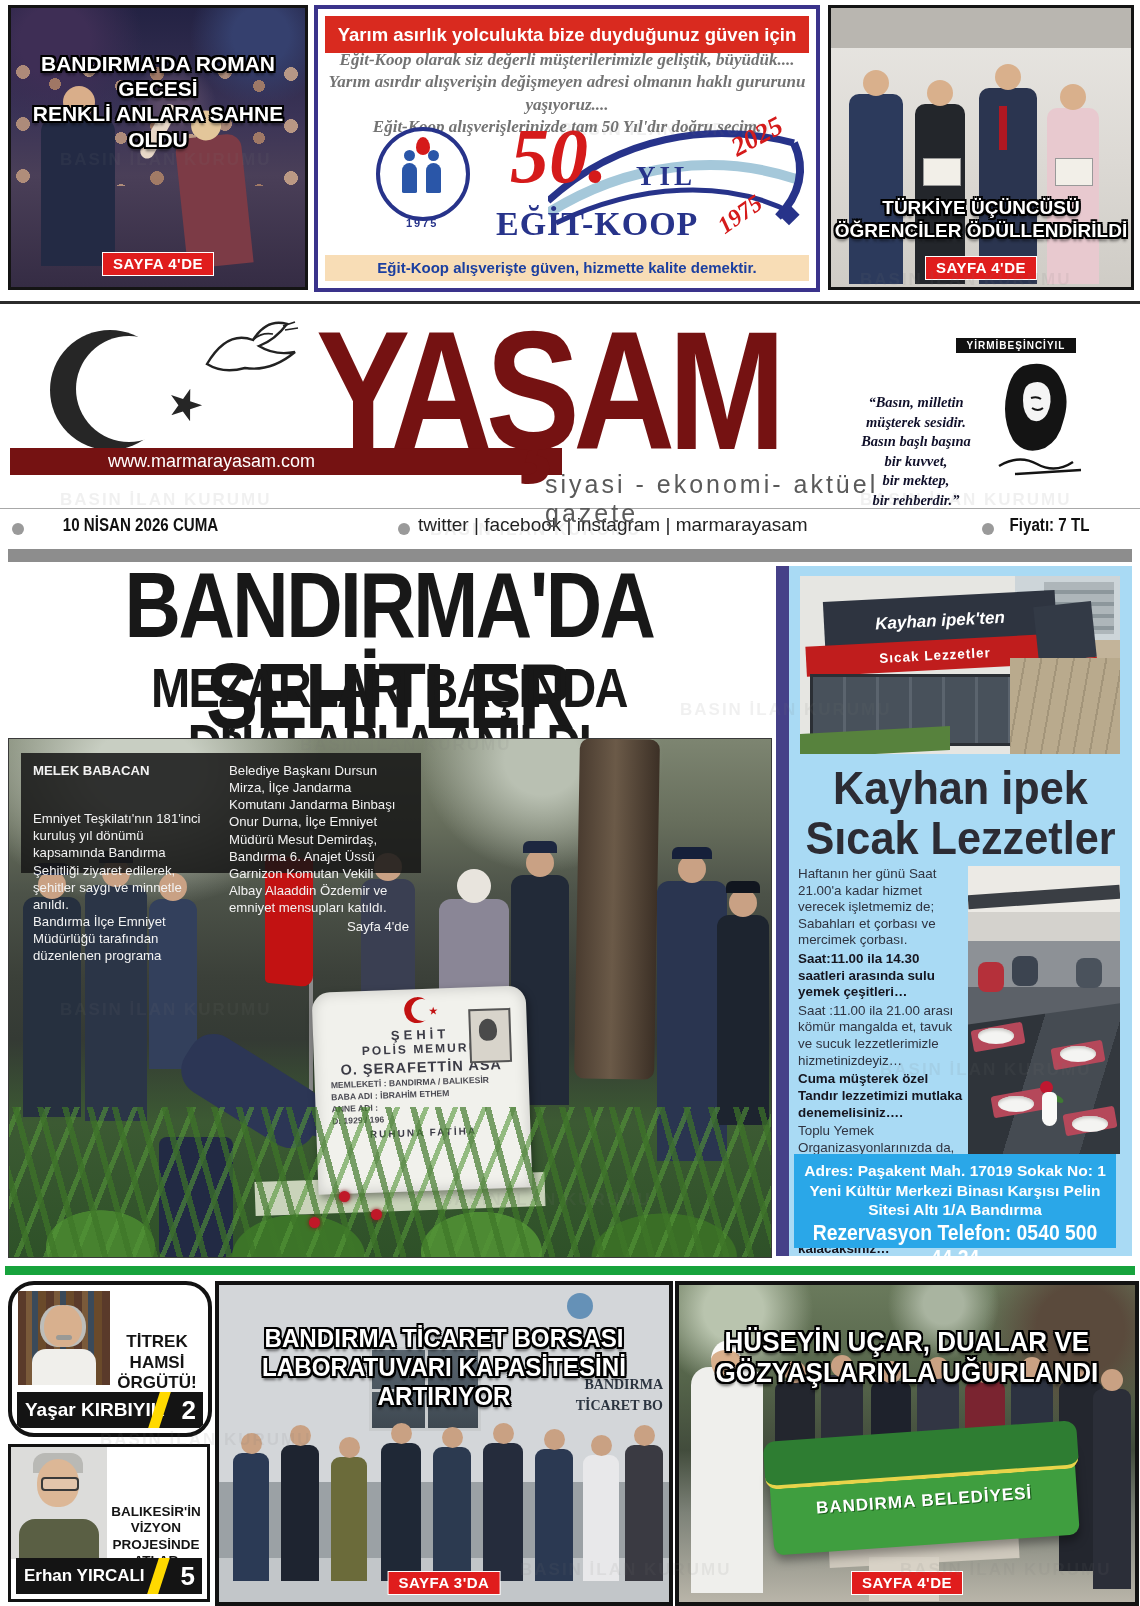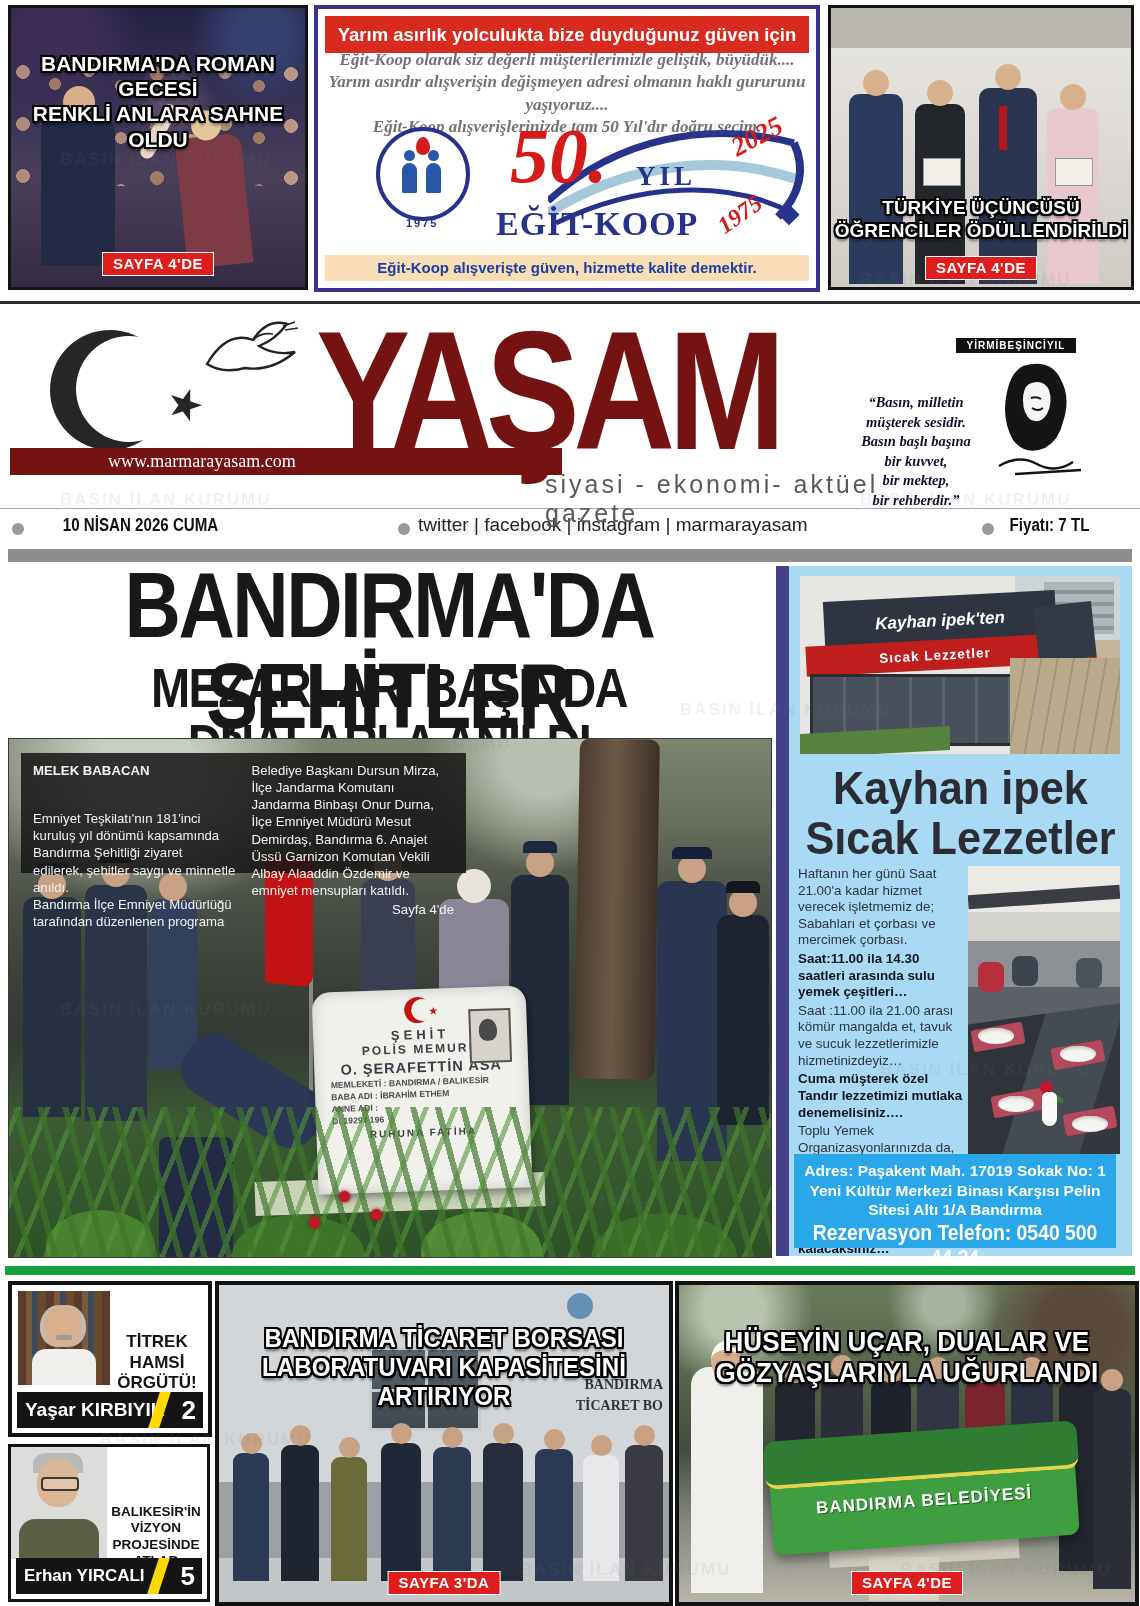--- a/index.html
+++ b/index.html
@@ -77,21 +77,21 @@
 
   
   .moon{left:50px;top:330px;width:120px;height:120px;border-radius:50%;background:#262626;}
   .moon::after{content:"";position:absolute;left:26px;top:6px;width:106px;height:106px;border-radius:50%;background:#fff;}
   .star{left:168px;top:388px;width:34px;height:34px;background:#262626;transform:rotate(18deg);
     clip-path:polygon(50% 0%,61% 35%,98% 35%,68% 57%,79% 91%,50% 70%,21% 91%,32% 57%,2% 35%,39% 35%);}
   .dove{left:195px;top:312px;width:115px;height:85px;}
   .mast-title{left:215px;top:302px;width:665px;height:186px;text-align:center;font-weight:900;
      color:#751212;font-size:168px;line-height:178px;letter-spacing:-8px;z-index:2;}
   .mast-bar{left:10px;top:448px;width:552px;height:27px;background:#751212;z-index:1;}
-  .mast-url{color:#fff;font-family:Liberation Serif, serif;font-size:18px;line-height:27px;padding-left:98px;}
+  .mast-url{color:#fff;font-family:Liberation Sans, sans-serif;font-size:18px;line-height:27px;padding-left:98px;}
   .tagline{left:545px;top:470px;width:420px;color:#5a5a5a;font-size:25px;letter-spacing:3px;z-index:3;}
   .year-banner{left:956px;top:338px;width:120px;height:15px;background:#111;color:#fff;font-weight:bold;
      font-size:10px;text-align:center;line-height:15px;letter-spacing:1px;}
   .quote{left:848px;top:362px;width:136px;font-family:"Liberation Serif",serif;font-style:italic;font-weight:bold;
      color:#10102a;font-size:14.5px;line-height:1.35;text-align:center;}
   .ataturk{left:985px;top:358px;width:120px;height:126px;}
 
   
   .hairline{left:0;top:508px;width:1140px;height:1px;background:#a8a8a8;}
   .dot{position:absolute;width:12px;height:12px;border-radius:50%;background:#9a9a9a;top:523px;}
@@ -138,21 +138,21 @@
      radial-gradient(ellipse 100px 66px at 62% 96%,#4d8a33 0 60%,transparent 61%),
      radial-gradient(ellipse 120px 72px at 86% 100%,#3a6e26 0 60%,transparent 61%);}
   .leafblades{position:absolute;left:0;bottom:0;width:100%;height:150px;opacity:.85;background:
      repeating-linear-gradient(75deg,transparent 0 18px,rgba(62,118,40,.8) 18px 24px),
      repeating-linear-gradient(-68deg,transparent 0 22px,rgba(84,150,56,.7) 22px 27px);}
   .carn{position:absolute;width:11px;height:11px;border-radius:50%;background:#c01828;box-shadow:0 0 4px #801018;}
   .bendman{position:absolute;left:168px;top:320px;width:150px;height:64px;background:#2c3655;border-radius:26px;transform:rotate(32deg);}
   .bendman::after{content:"";position:absolute;right:-26px;top:-8px;width:34px;height:34px;border-radius:50%;background:#caa183;border-top:6px solid #9a9a98;}
   .bendlegs{position:absolute;left:150px;top:398px;width:74px;height:120px;background:#222a44;border-radius:8px;}
   .armhand{position:absolute;left:292px;top:388px;width:60px;height:14px;background:#2c3655;border-radius:8px;transform:rotate(18deg);}
-  .news-overlay{position:absolute;left:12px;top:14px;width:445px;height:120px;background:rgba(22,22,22,.86);
+  .news-overlay{position:absolute;left:12px;top:14px;width:400px;height:120px;background:rgba(22,22,22,.86);
      color:#f2f2f2;padding:9px 12px;box-sizing:border-box;}
   .news-cols{display:flex;gap:16px;font-size:13.2px;line-height:1.3;}
   .news-col{width:208px;}
   .byline{font-weight:bold;}
   .pageref{display:block;text-align:right;margin-top:2px;}
 
   
   .kayhan{left:776px;top:566px;width:356px;height:690px;background:#a9daf4;}
   .kayhan-border{position:absolute;left:0;top:0;width:13px;height:100%;background:#454088;}
   .store{position:absolute;left:24px;top:10px;width:320px;height:178px;overflow:hidden;background:
@@ -190,21 +190,21 @@
   .interior .rose{position:absolute;left:72px;bottom:60px;width:13px;height:13px;border-radius:50%;background:#c01830;}
   .interior .leaf{position:absolute;left:84px;bottom:52px;width:12px;height:6px;border-radius:50%;background:#3f7a34;transform:rotate(30deg);}
   .addrbox{position:absolute;left:18px;bottom:8px;width:322px;height:94px;background:#2aa7e8;text-align:center;color:#fff;}
   .addrbox .addr{font-weight:bold;font-size:15.5px;line-height:1.26;margin-top:7px;}
   .addrbox .resv{font-weight:700;font-size:21.5px;margin-top:1px;letter-spacing:0;}
 
   .greenbar{left:5px;top:1266px;width:1130px;height:9px;background:#17a33c;}
 
   
   .colbox{position:absolute;background:#fff;border:4px solid #121212;overflow:hidden;}
-  .b1{left:8px;top:1281px;width:196px;height:148px;}
+  .b1{left:8px;top:1281px;width:196px;height:148px;border-radius:26px;}
   .b2{left:8px;top:1444px;width:196px;height:152px;border-width:3px;}
   .port1{position:absolute;left:6px;top:6px;width:92px;height:94px;background:
      repeating-linear-gradient(90deg,#5a3a2a 0 8px,#7a5a3a 8px 14px,#3a4a5a 14px 20px,#6a4a2a 20px 28px);}
   .port1 .head{position:absolute;left:26px;top:14px;width:38px;height:42px;border-radius:50% 50% 45% 45%;background:#d8b08e;
      box-shadow:-4px 0 0 #bdbdb9,4px 0 0 #bdbdb9;}
   .port1 .mus{position:absolute;left:38px;top:44px;width:16px;height:5px;border-radius:3px;background:#9a9a96;}
   .port1 .body{position:absolute;left:14px;bottom:0;width:64px;height:36px;border-radius:14px 14px 0 0;background:#f0efeb;}
   .port2{position:absolute;left:0;top:0;width:96px;height:112px;background:#dcdcda;}
   .port2 .head{position:absolute;left:26px;top:12px;width:42px;height:48px;border-radius:50% 50% 45% 45%;background:#dcb796;}
   .port2 .hair{position:absolute;left:22px;top:6px;width:50px;height:20px;border-radius:12px 12px 0 0;background:#b9b9b5;}

